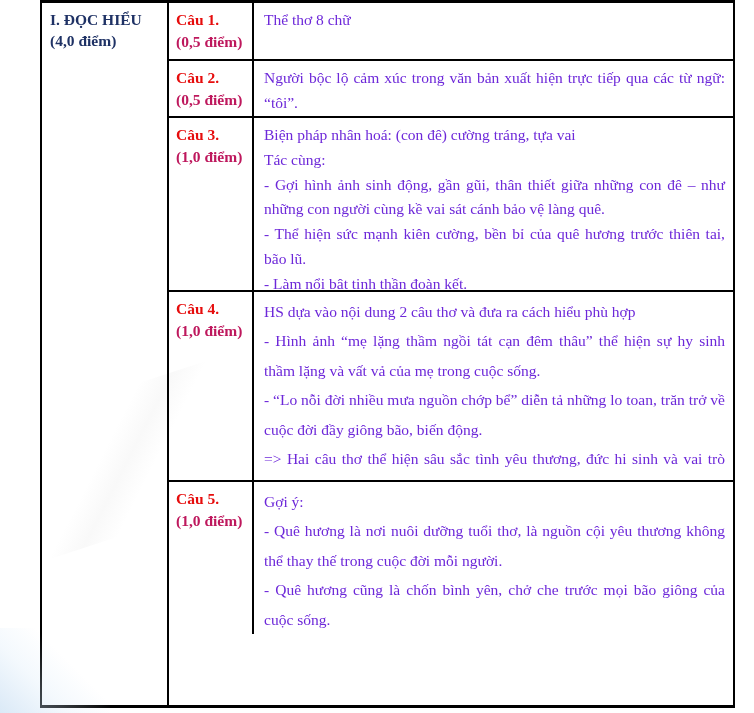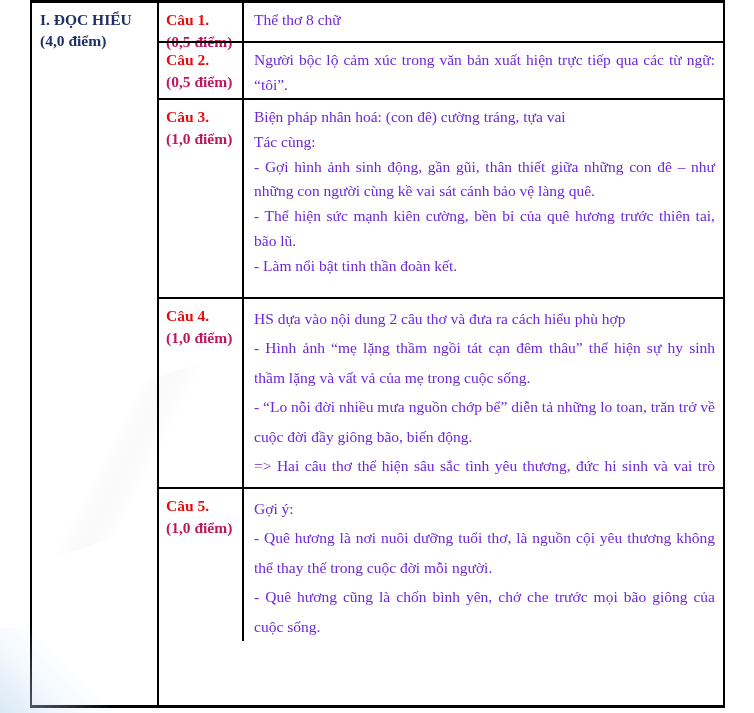--- a/index.html
+++ b/index.html
@@ -32,21 +32,21 @@
   .watermark-ghost{
     position:absolute;
     left:18px;top:390px;
     width:220px;height:140px;
     background:linear-gradient(135deg, rgba(0,0,0,0) 40%, rgba(150,150,150,0.06) 50%, rgba(0,0,0,0) 60%);
     transform:rotate(-18deg);
     pointer-events:none;
   }
   .answer-table{
     position:absolute;
-    left:30px;top:0;
+    left:40px;top:0;
     width:695px;height:708px;
     border:2px solid var(--border);
     border-top-width:3px;
     border-bottom-width:3px;
     display:flex;
     background:transparent;
   }
   .section-cell{
     width:127px;
     flex:0 0 127px;
@@ -57,23 +57,23 @@
     font-size:15.5px;
     line-height:1.35;
   }
   .rows{
     flex:1 1 auto;
     display:flex;
     flex-direction:column;
   }
   .row{display:flex;}
   .row + .row{border-top:2px solid var(--border);}
-  .row:nth-child(1){height:38px;}
+  .row:nth-child(1){height:56px;}
   .row:nth-child(2){height:57px;}
-  .row:nth-child(3){height:199px;}
+  .row:nth-child(3){height:174px;}
   .row:nth-child(4){height:190px;}
   .row:nth-child(5){height:154px;}
   .label-cell{
     width:85px;
     flex:0 0 85px;
     border-right:2px solid var(--border);
     padding:6px 2px 0 7px;
     font-weight:bold;
     font-size:15.5px;
     line-height:1.42;

